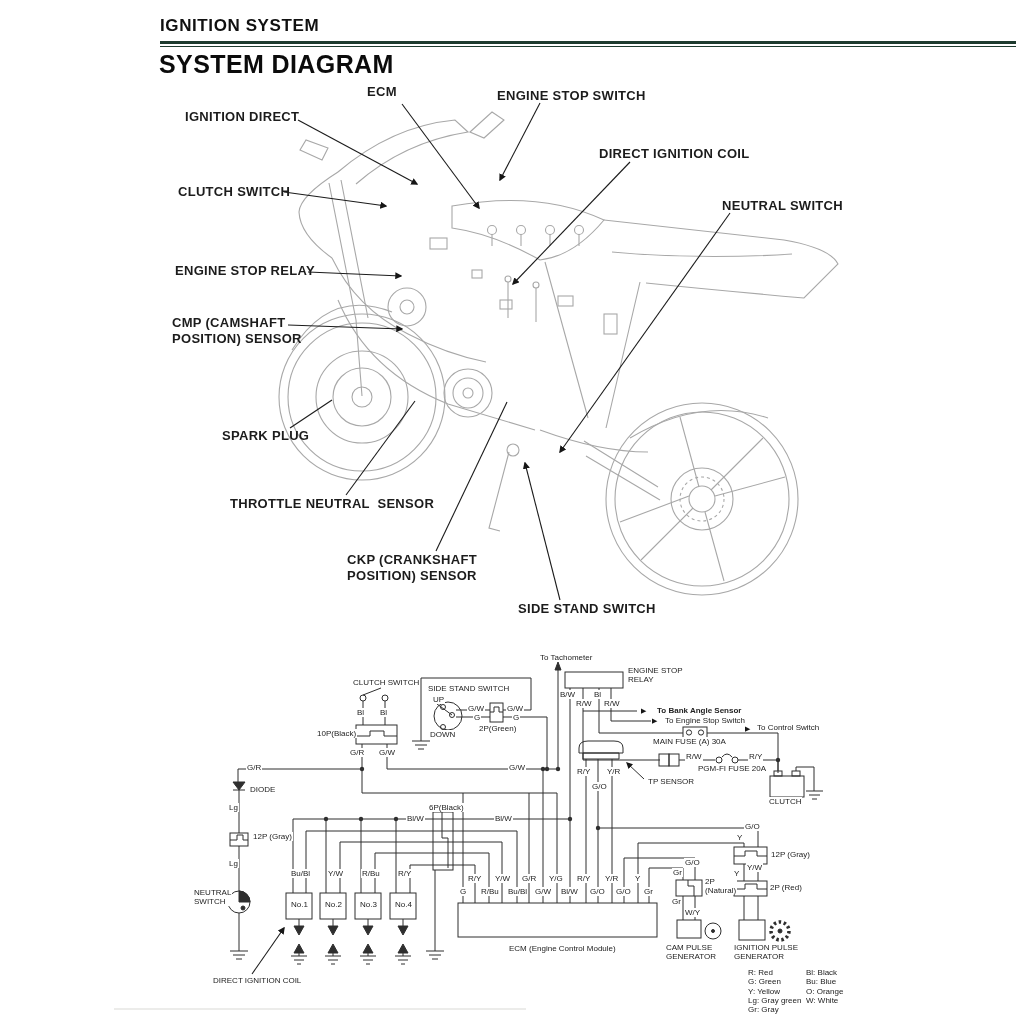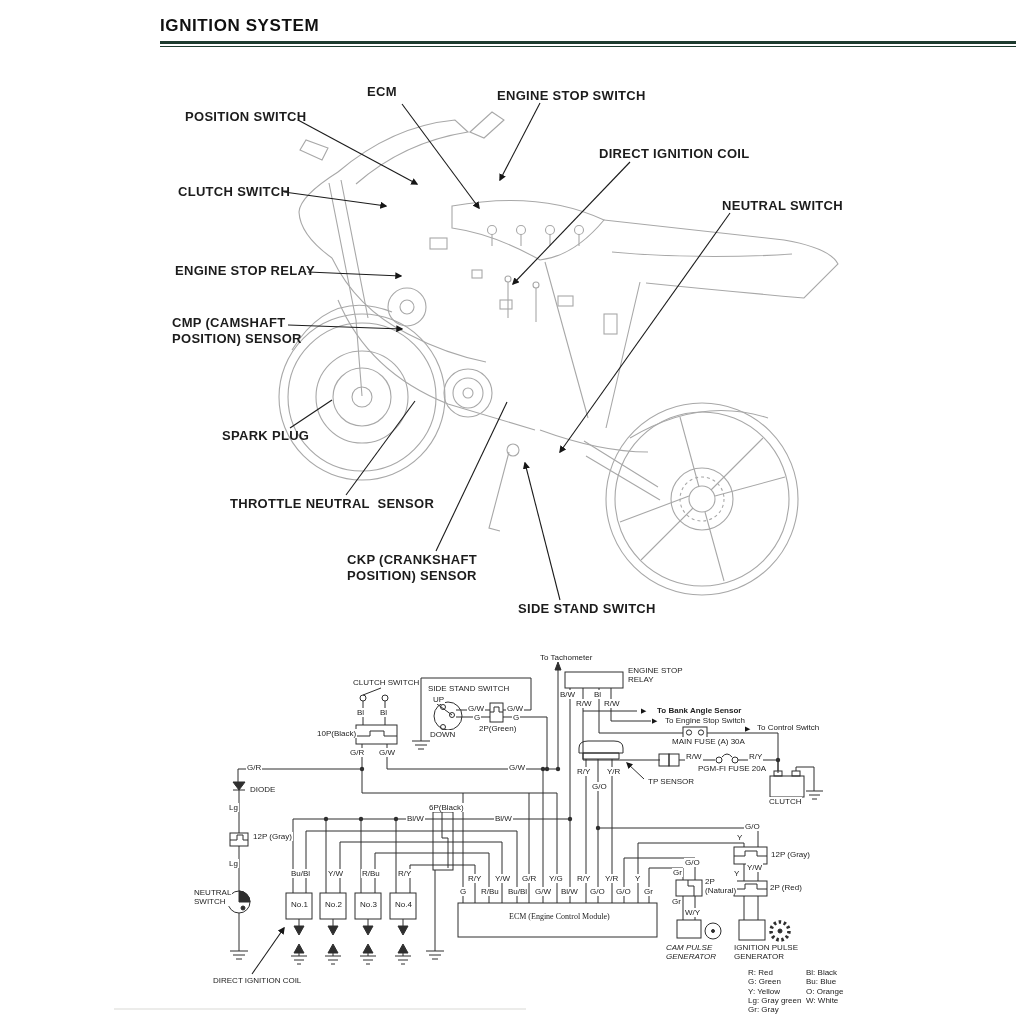--- a/index.html
+++ b/index.html
@@ -21,20 +21,21 @@
   svg{position:absolute;left:0;top:0;}
 </style>
 </head>
 <body>
 
 <div id="page">
 
   <div class="hdr">IGNITION SYSTEM</div>
   <div class="rule1"></div>
   <div class="rule2"></div>
+  <div class="title">SYSTEM DIAGRAM</div>
 
   <svg width="1024" height="1024" viewBox="0 0 1024 1024">
     <defs>
       <marker id="arr" viewBox="0 0 10 10" refX="8" refY="5" markerWidth="6.5" markerHeight="6.5" orient="auto">
         <path d="M0,0 L10,5 L0,10 z" fill="#161616"></path>
       </marker>
     </defs>
 
     <g stroke="#a8a8a8" stroke-width="1.1" fill="none">
 
@@ -241,21 +242,21 @@
           <circle cx="396" cy="819" r="2.2"></circle>
         <circle cx="598" cy="828" r="2.2"></circle>
           <circle cx="778" cy="760" r="2.2"></circle>
       </g>
     </g>
   </svg>
 
   <div id="callout-layer">
       <div class="co" style="left: 367px; top: 84px;">ECM</div>
       <div class="co" style="left: 497px; top: 88px;">ENGINE STOP SWITCH</div>
-      <div class="co" style="left: 185px; top: 109px;">POSITION SWITCH</div>
+      <div class="co" style="left: 185px; top: 109px;">IGNITION DIRECT</div>
       <div class="co" style="left: 599px; top: 146px;">DIRECT IGNITION COIL</div>
       <div class="co" style="left: 178px; top: 184px;">CLUTCH SWITCH</div>
       <div class="co" style="left: 722px; top: 198px;">NEUTRAL SWITCH</div>
       <div class="co" style="left: 175px; top: 263px;">ENGINE STOP RELAY</div>
       <div class="co" style="left: 172px; top: 315px;">CMP (CAMSHAFT
 POSITION) SENSOR</div>
       <div class="co" style="left: 222px; top: 428px;">SPARK PLUG</div>
       <div class="co" style="left: 230px; top: 496px;">THROTTLE NEUTRAL  SENSOR</div>
       <div class="co" style="left: 347px; top: 552px;">CKP (CRANKSHAFT
 POSITION) SENSOR</div>
@@ -282,21 +283,21 @@
       <div class="sl" style="left: 627px; top: 666px;">ENGINE STOP
 RELAY</div>
       <div class="sl" style="left: 559px; top: 690px;">B/W</div>
       <div class="sl" style="left: 593px; top: 690px;">Bl</div>
       <div class="sl" style="left: 575px; top: 699px;">R/W</div>
       <div class="sl" style="left: 603px; top: 699px;">R/W</div>
       <div class="sl ar" style="left: 640px; top: 707px;">▶</div>
       <div class="sl" style="left: 656px; top: 706px; font-weight: bold;">To Bank Angle Sensor</div>
       <div class="sl ar" style="left: 651px; top: 717px;">▶</div>
       <div class="sl" style="left: 664px; top: 716px;">To Engine Stop Switch</div>
-      <div class="sl" style="left: 671px; top: 737px;">MAIN FUSE (A) 30A</div>
+      <div class="sl" style="left: 652px; top: 737px;">MAIN FUSE (A) 30A</div>
       <div class="sl ar" style="left: 744px; top: 725px;">▶</div>
       <div class="sl" style="left: 756px; top: 723px;">To Control Switch</div>
       <div class="sl" style="left: 685px; top: 752px;">R/W</div>
       <div class="sl" style="left: 697px; top: 764px;">PGM-FI FUSE 20A</div>
       <div class="sl" style="left: 748px; top: 752px;">R/Y</div>
       <div class="sl" style="left: 768px; top: 797px;">CLUTCH</div>
       <div class="sl" style="left: 647px; top: 777px;">TP SENSOR</div>
       <div class="sl" style="left: 576px; top: 767px;">R/Y</div>
       <div class="sl" style="left: 591px; top: 782px;">G/O</div>
       <div class="sl" style="left: 606px; top: 767px;">Y/R</div>
@@ -325,28 +326,28 @@
       <div class="sl" style="left: 589px; top: 887px;">G/O</div>
       <div class="sl" style="left: 615px; top: 887px;">G/O</div>
       <div class="sl" style="left: 643px; top: 887px;">Gr</div>
       <div class="sl" style="left: 467px; top: 874px;">R/Y</div>
       <div class="sl" style="left: 494px; top: 874px;">Y/W</div>
       <div class="sl" style="left: 521px; top: 874px;">G/R</div>
       <div class="sl" style="left: 548px; top: 874px;">Y/G</div>
       <div class="sl" style="left: 576px; top: 874px;">R/Y</div>
       <div class="sl" style="left: 604px; top: 874px;">Y/R</div>
       <div class="sl" style="left: 634px; top: 874px;">Y</div>
-      <div class="sl" style="left: 508px; top: 912px; font-family: Liberation Serif, serif;">ECM (Engine Control Module)</div>
+      <div class="sl" style="left: 508px; top: 944px;">ECM (Engine Control Module)</div>
       <div class="sl" style="left: 684px; top: 858px;">G/O</div>
       <div class="sl" style="left: 672px; top: 868px;">Gr</div>
       <div class="sl" style="left: 704px; top: 877px;">2P
 (Natural)</div>
       <div class="sl" style="left: 671px; top: 897px;">Gr</div>
       <div class="sl" style="left: 684px; top: 908px;">W/Y</div>
-      <div class="sl" style="left: 665px; top: 943px; font-style: italic;">CAM PULSE
+      <div class="sl" style="left: 665px; top: 943px;">CAM PULSE
 GENERATOR</div>
       <div class="sl" style="left: 744px; top: 822px;">G/O</div>
       <div class="sl" style="left: 736px; top: 833px;">Y</div>
       <div class="sl" style="left: 770px; top: 850px;">12P (Gray)</div>
       <div class="sl" style="left: 746px; top: 863px;">Y/W</div>
       <div class="sl" style="left: 733px; top: 869px;">Y</div>
       <div class="sl" style="left: 769px; top: 883px;">2P (Red)</div>
       <div class="sl" style="left: 733px; top: 943px;">IGNITION PULSE
 GENERATOR</div>
       <div class="sl" style="left: 212px; top: 976px;">DIRECT IGNITION COIL</div>

